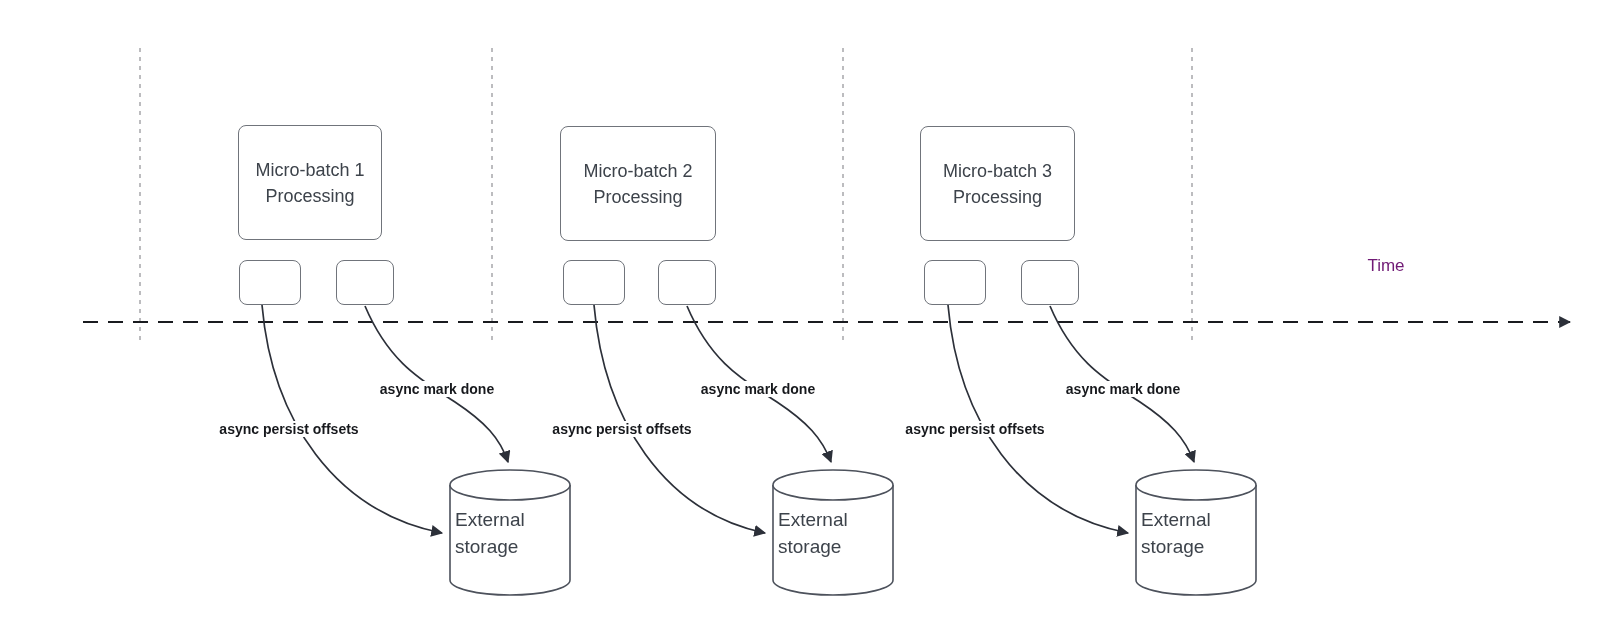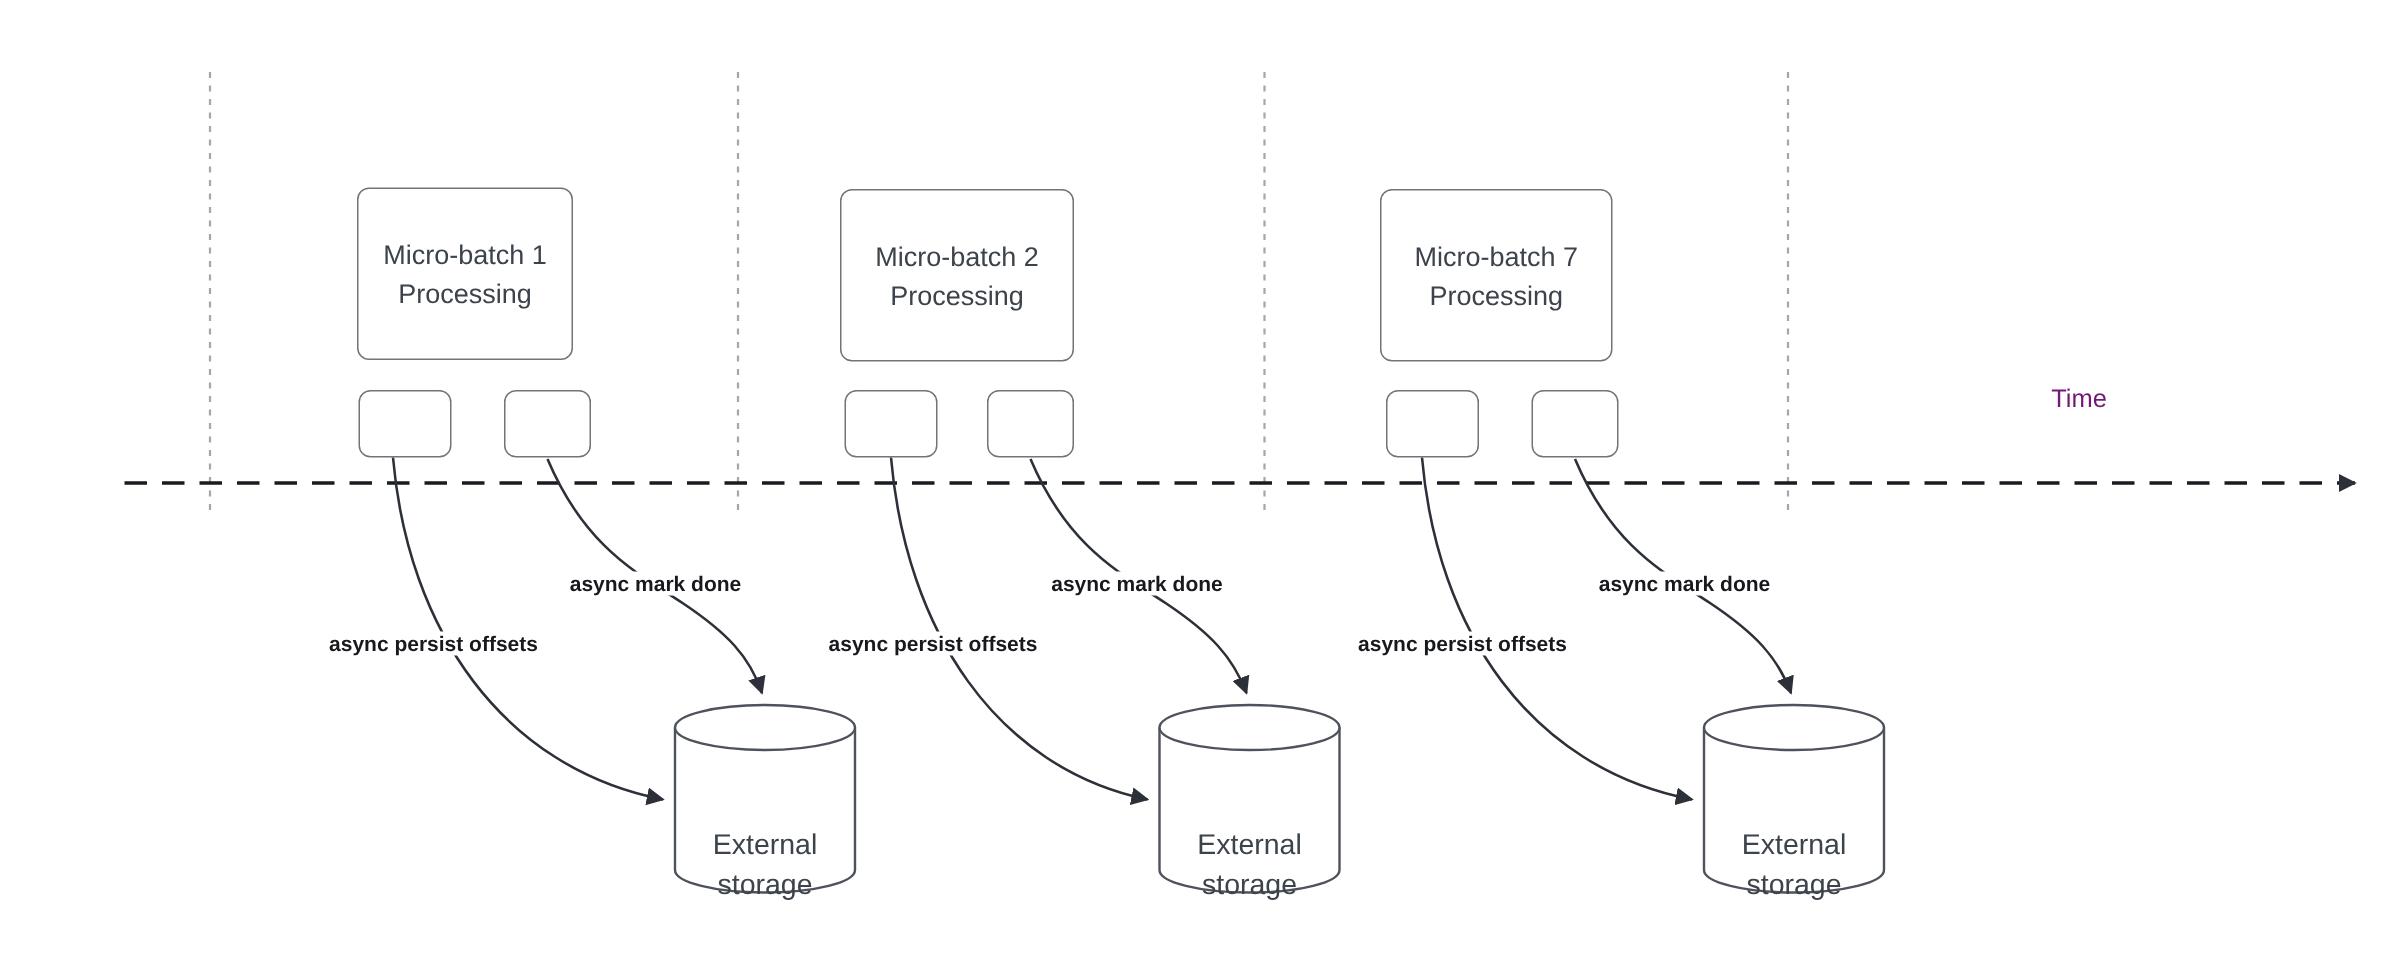--- a/index.html
+++ b/index.html
@@ -44,26 +44,25 @@
     color: #17191d;
     background: #ffffff;
     padding: 0 3px;
     white-space: nowrap;
     z-index: 3;
   }
   .storage-label {
     position: absolute;
     transform: translateX(-50%);
     width: 110px;
-    text-align: center;
+    text-align: left;
     font-size: 19px;
     line-height: 27px;
     color: #3d434b;
     z-index: 3;
-    margin-top: 44px;
   }
   .time-label {
     position: absolute;
     transform: translateX(-50%);
     font-size: 17px;
     color: #701a75;
     z-index: 3;
     white-space: nowrap;
   }
 </style>
@@ -138,21 +137,21 @@
   <div class="mini-box" style="left:658px; top:260px; width:58px; height:45px;"></div>
   <div class="async-label" style="left:758px; top:381px;">async mark done</div>
   <div class="async-label" style="left:622px; top:421px;">async persist offsets</div>
   <div class="storage-label" style="left:833px; top:506px;">
     <span>External</span><br>
     <span>storage</span>
   </div>
 
   <div class="node-box" style="left:920px; top:126px; width:155px; height:115px;">
     <div class="box-text">
-      <span>Micro-batch 7</span><br>
+      <span>Micro-batch 3</span><br>
       <span>Processing</span>
     </div>
   </div>
   <div class="mini-box" style="left:924px; top:260px; width:62px; height:45px;"></div>
   <div class="mini-box" style="left:1021px; top:260px; width:58px; height:45px;"></div>
   <div class="async-label" style="left:1123px; top:381px;">async mark done</div>
   <div class="async-label" style="left:975px; top:421px;">async persist offsets</div>
   <div class="storage-label" style="left:1196px; top:506px;">
     <span>External</span><br>
     <span>storage</span>

